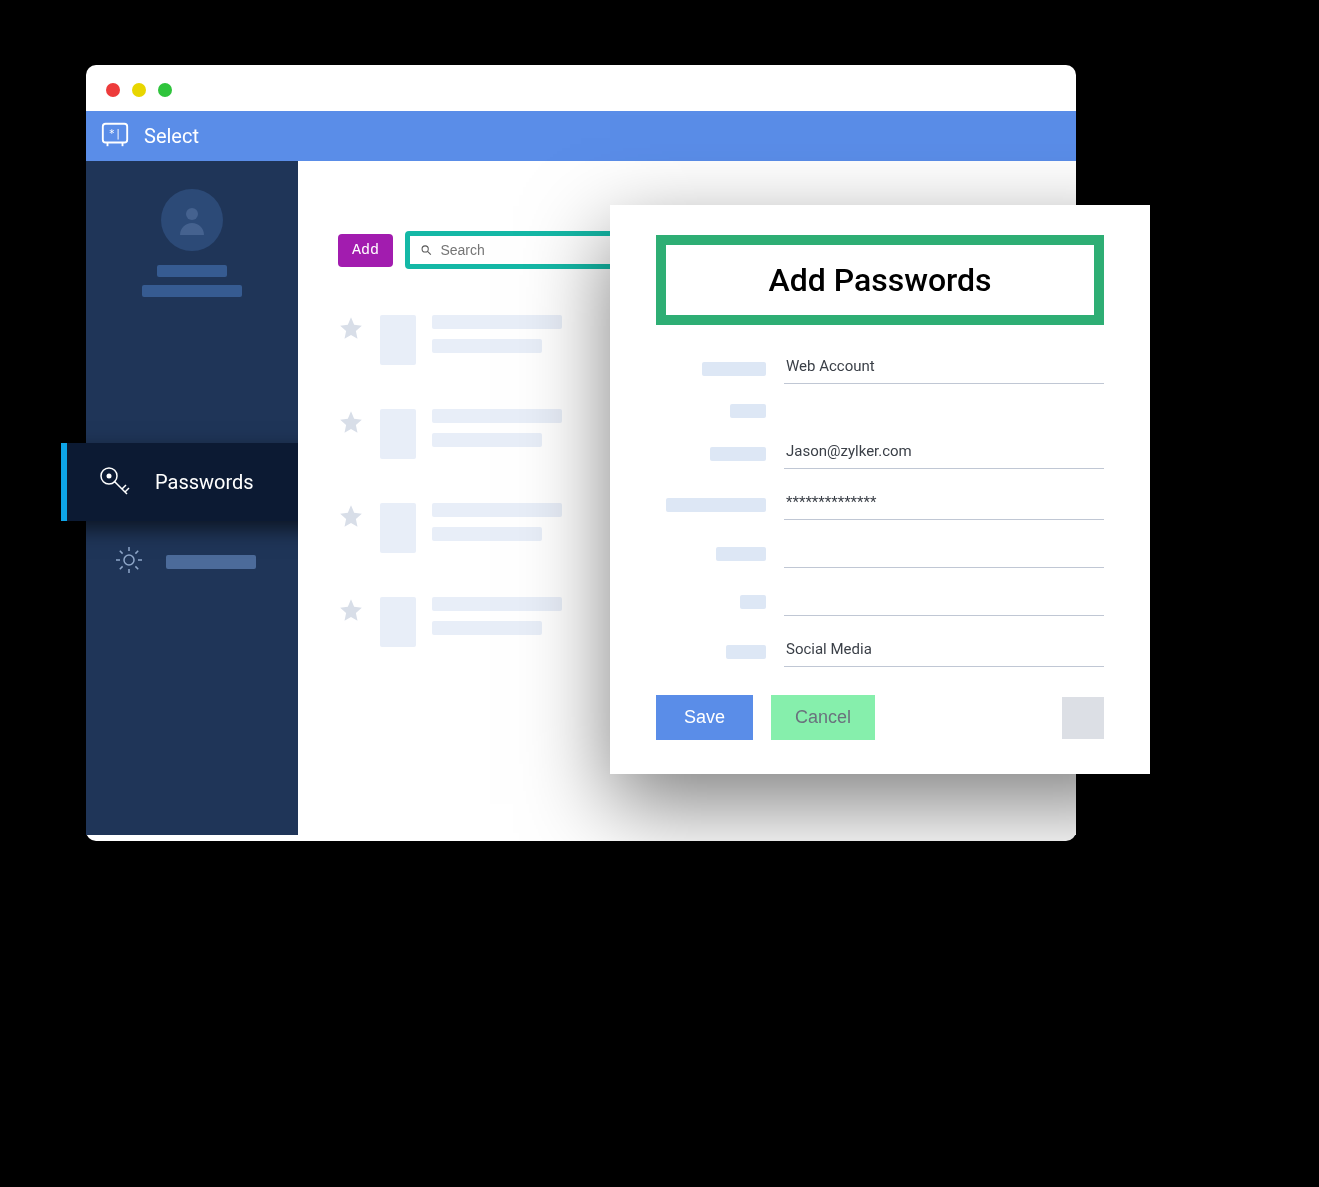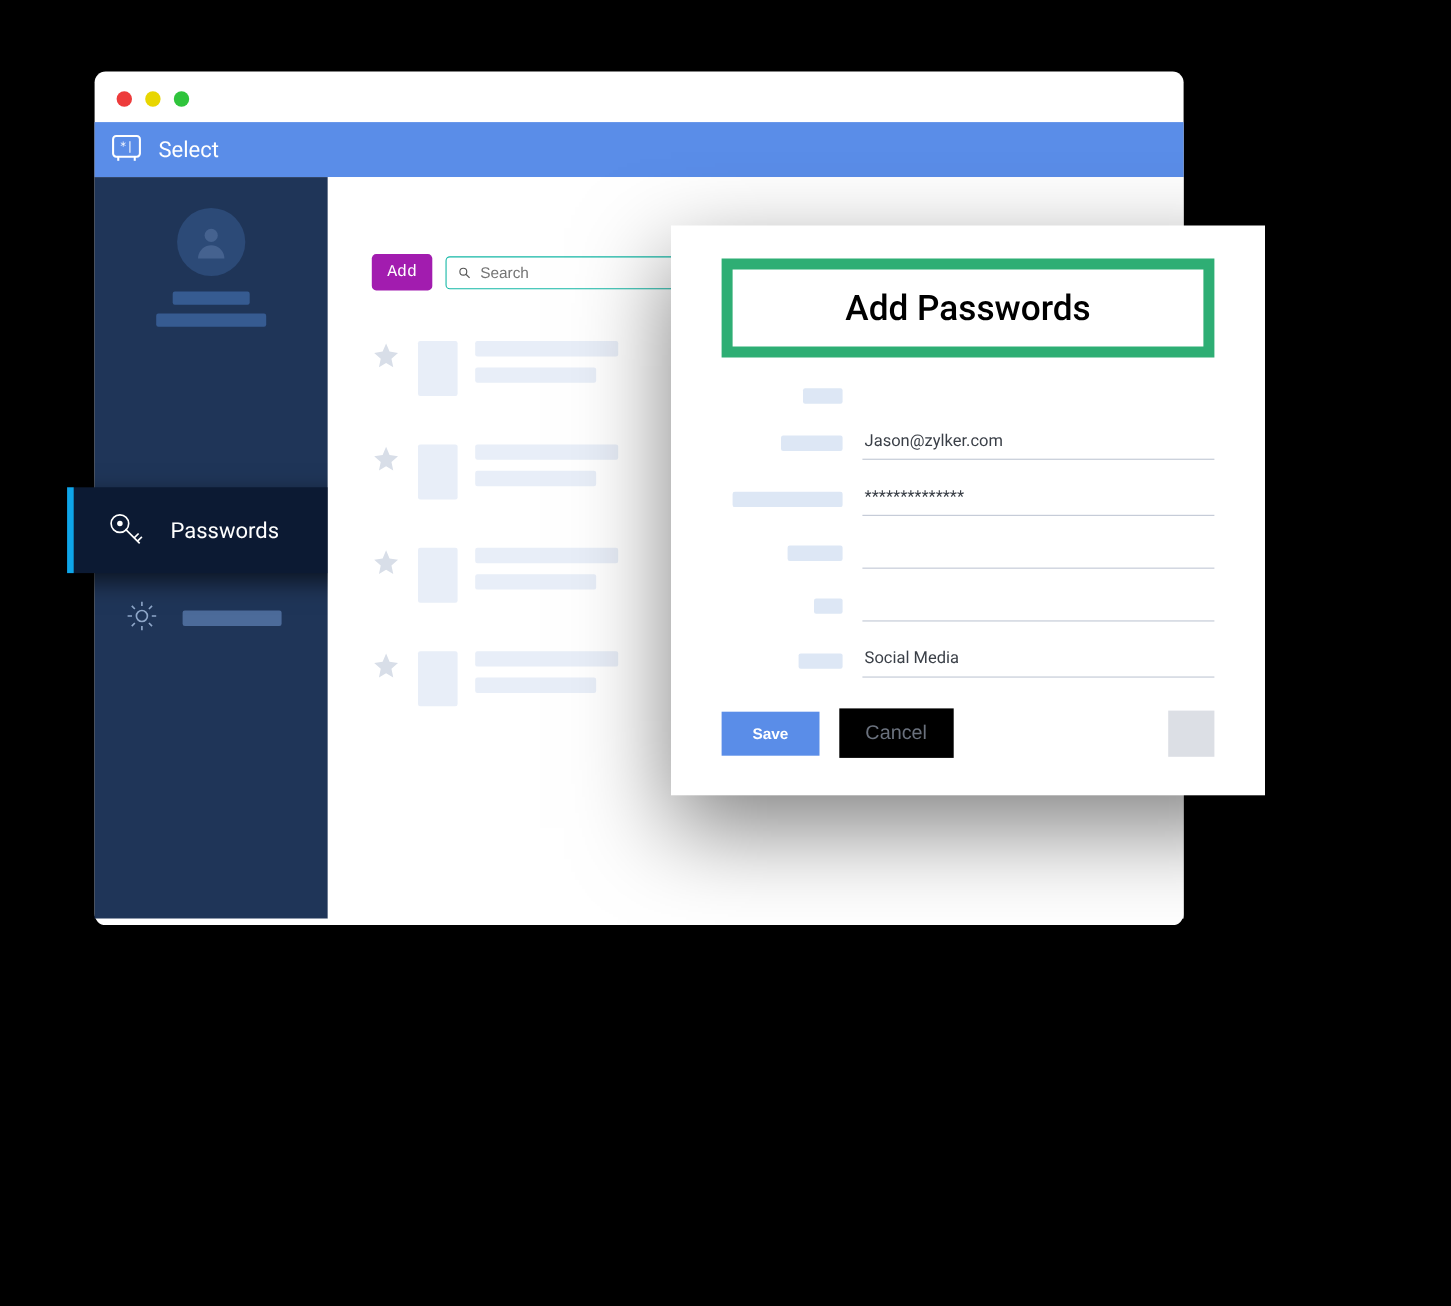--- a/index.html
+++ b/index.html
@@ -116,21 +116,21 @@
     background: #a21caf;
     color: #fff;
     border: none;
     border-radius: 4px;
     padding: 8px 14px;
     font-size: 15px;
     cursor: pointer;
     font-family: Liberation Mono, monospace;
   }
   .search-wrap {
-    border: 1px solid #14b8a6;
+    border: 5px solid #14b8a6;
     border-radius: 4px;
     display: flex;
     align-items: center;
     padding: 6px 10px;
     gap: 8px;
     width: 210px;
   }
   .search-wrap svg { width: 14px; height: 14px; stroke: #555; fill: none; stroke-width: 2; }
   .search-wrap input {
     border: none; outline: none; font-size: 14px; color: #888; width: 100%;
@@ -197,24 +197,24 @@
   .field-placeholder { color: #90a3c4; }
 
   .panel-actions {
     display: flex;
     align-items: center;
     gap: 18px;
     margin-top: 28px;
   }
   .btn-save {
     background: #5a8de8; color: #fff; border: none;
-    padding: 12px 28px; font-size: 14px; cursor: pointer; font-weight: bold;
+    padding: 12px 28px; font-size: 18px; cursor: pointer;
   }
   .btn-cancel {
-    background: #000000; color: #6a717d; border: none;
+    background: #86efac; color: #6a717d; border: none;
     padding: 12px 24px; font-size: 18px; cursor: pointer;
   }
   .btn-extra {
     width: 42px; height: 42px; background: #dcdfe5; border: none; margin-left: auto;
   }
 </style>
 </head>
 <body>
 
 <div class="window">
@@ -339,20 +339,26 @@
   </div>
 </div>
 
 <div class="panel">
   <div class="panel-title-wrap">
     <div class="panel-title">Add Passwords</div>
   </div>
 
   <div class="form-row">
     <div class="form-label-col">
+        <div class="form-label-ph lab-w1"></div>
+      </div>
+    <div class="field-underline">Web Account</div>
+  </div>
+  <div class="form-row">
+    <div class="form-label-col">
         <div class="form-label-ph lab-w3"></div>
       </div>
   </div>
   <div class="form-row">
     <div class="form-label-col">
         <div class="form-label-ph lab-w4"></div>
       </div>
     <div class="field-underline">Jason@zylker.com</div>
   </div>
   <div class="form-row">

